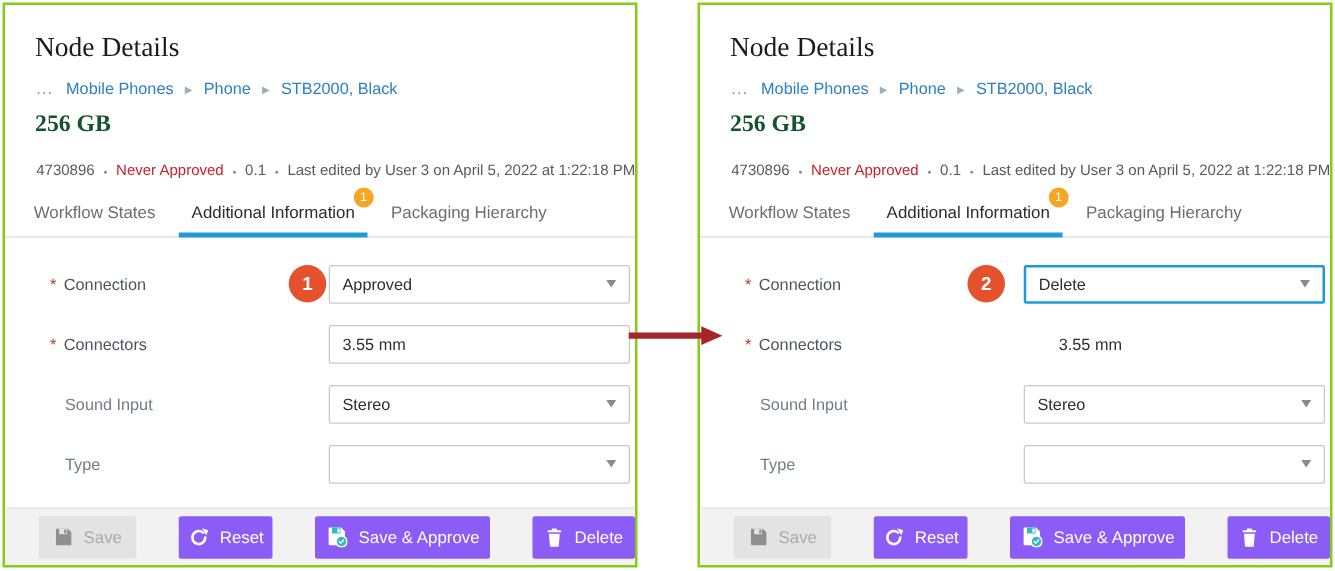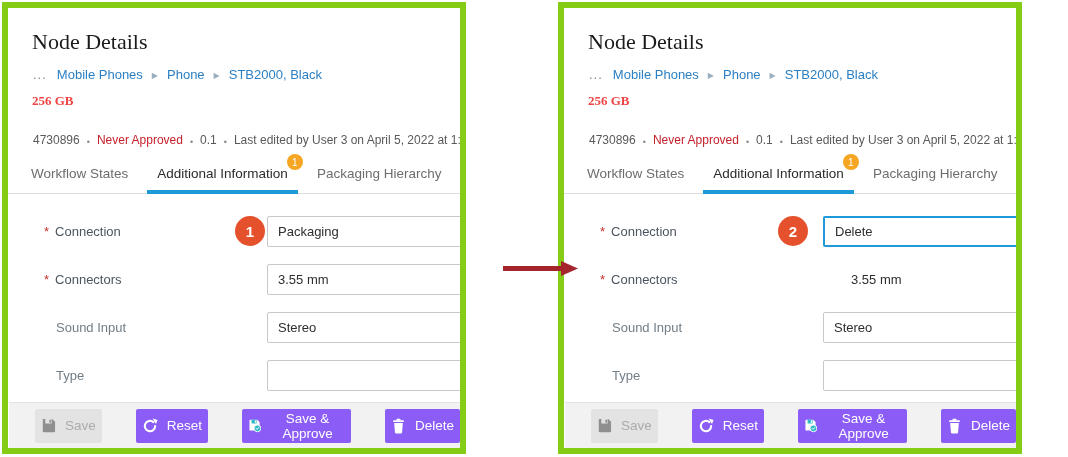--- a/index.html
+++ b/index.html
@@ -1,29 +1,29 @@
 <!DOCTYPE html>
 <html><head>
 <meta charset="utf-8">
 <style>
   html,body{margin:0;padding:0;background:#ffffff;width:1068px;height:457px;overflow:hidden;
     font-family:"Liberation Sans",sans-serif;-webkit-font-smoothing:antialiased;}
-  .panel{position:absolute;top:2px;width:464px;height:452px;background:#fff;
-    border:6px solid #84cc16;overflow:hidden;box-sizing:border-box;}
+  .panel{position:absolute;top:2px;width:508px;height:452px;background:#fff;
+    border:2px solid #84cc16;overflow:hidden;box-sizing:border-box;}
   .panel.left{left:2px;}
   .panel.right{left:558px;}
 
   .title{position:absolute;top:21px;left:24px;font-family:"Liberation Serif",serif;
     font-size:22px;color:#1b1b1b;font-weight:500;white-space:nowrap;}
   .breadcrumb{position:absolute;top:59px;left:25px;font-size:13px;white-space:nowrap;display:flex;align-items:center;}
   .crumb-ellipsis{color:#8a8a8a;letter-spacing:1px;margin-right:10px;}
   .crumb-link{color:#2b7fc3;cursor:pointer;}
   .crumb-sep{color:#9ab0c0;font-size:8px;margin:0 9px;padding-top:2px;}
   .subtitle{position:absolute;top:85px;left:24px;font-family:"Liberation Serif",serif;
-    font-size:13px;font-weight:700;color:#ef4444;}
+    font-size:19px;font-weight:700;color:#14532d;}
   .meta{position:absolute;top:125px;left:25px;right:0;font-size:12px;color:#595959;
     white-space:nowrap;overflow:hidden;display:flex;align-items:flex-end;}
   .meta .dot{color:#8a8a8a;font-size:9px;margin:0 7px;}
   .meta .status{color:#c5222b;}
 
   .tabs{position:absolute;top:145px;left:0;right:0;height:41px;border-bottom:1px solid #dcdcdc;
     padding-left:13px;display:flex;box-sizing:border-box;}
   .tab{position:relative;display:flex;align-items:center;height:100%;padding:0 10px;
     margin-right:9px;font-size:13.5px;color:#6d6d6d;cursor:pointer;white-space:nowrap;}
   .tab.active{color:#2b2b2b;}
@@ -105,21 +105,21 @@
   </div>
 
   <div class="form">
     <div class="row r1">
       <div class="flabel">
         <span class="req">*</span>
         <span>Connection</span>
       </div>
       <div class="marker">1</div>
       <div class="field">
-        <span class="value">Packaging</span>
+        <span class="value">Approved</span>
         <span class="caret"></span>
       </div>
     </div>
     <div class="row r2">
       <div class="flabel">
         <span class="req">*</span>
         <span>Connectors</span>
       </div>
       <input class="field" value="3.55 mm" style="">
     </div>

